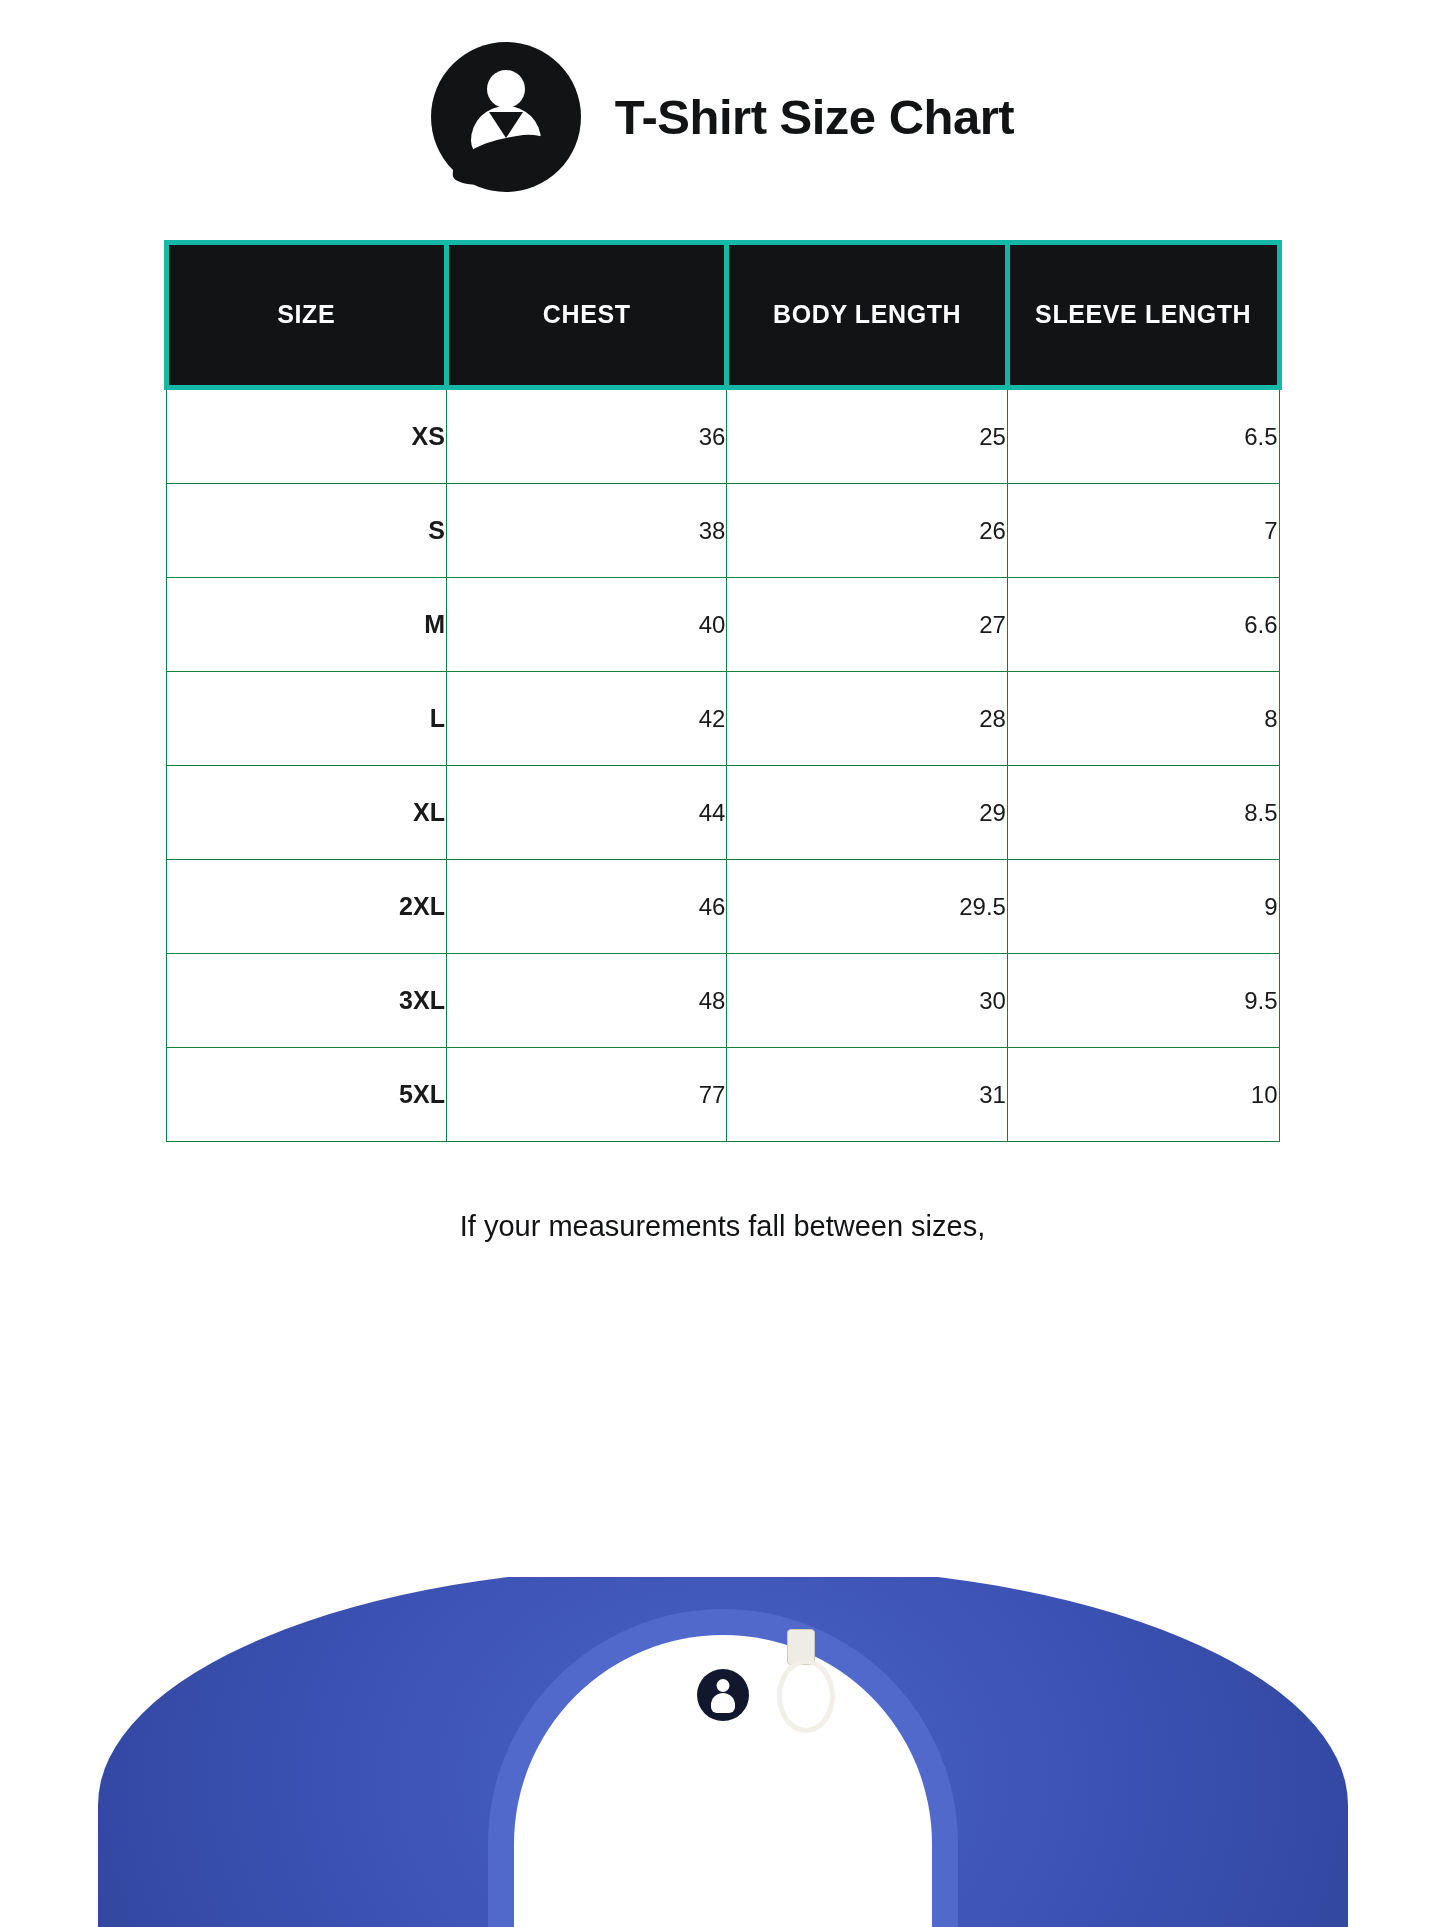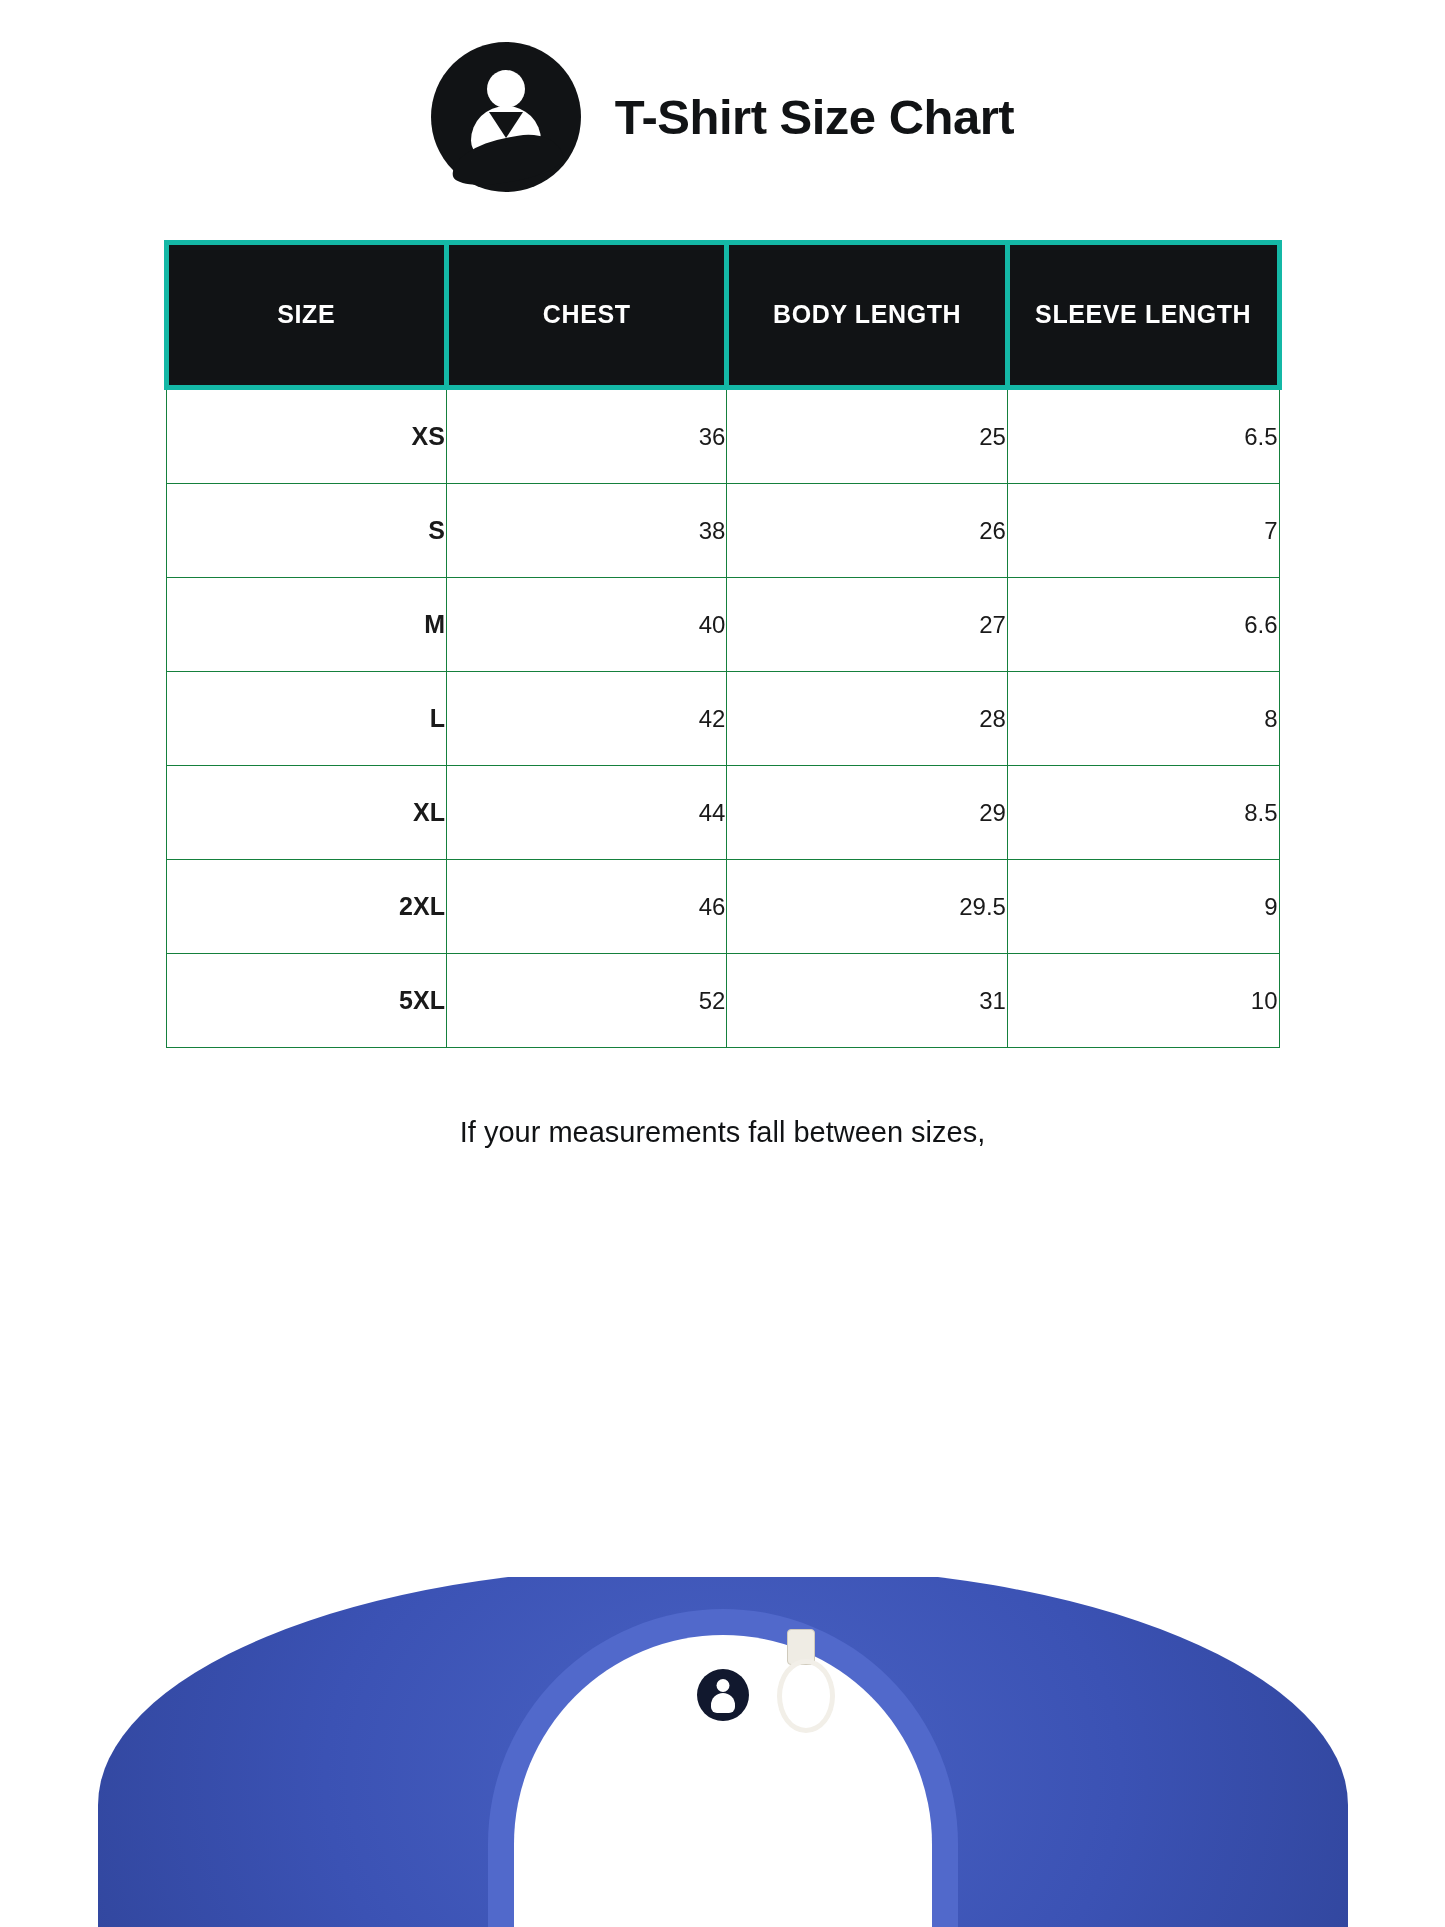--- a/index.html
+++ b/index.html
@@ -292,22 +292,28 @@
         <td>29</td>
         <td>8.5</td>
       </tr>
       <tr>
         <td class="size-cell">2XL</td>
         <td>46</td>
         <td>29.5</td>
         <td>9</td>
       </tr>
       <tr>
+        <td class="size-cell">3XL</td>
+        <td>48</td>
+        <td>30</td>
+        <td>9.5</td>
+      </tr>
+      <tr>
         <td class="size-cell">5XL</td>
-        <td>52</td>
+        <td>77</td>
         <td>31</td>
         <td>10</td>
       </tr>
     </tbody>
   </table>
 </div>
 
 <div class="note">
   <div>If your measurements fall between sizes,</div>
 </div>

